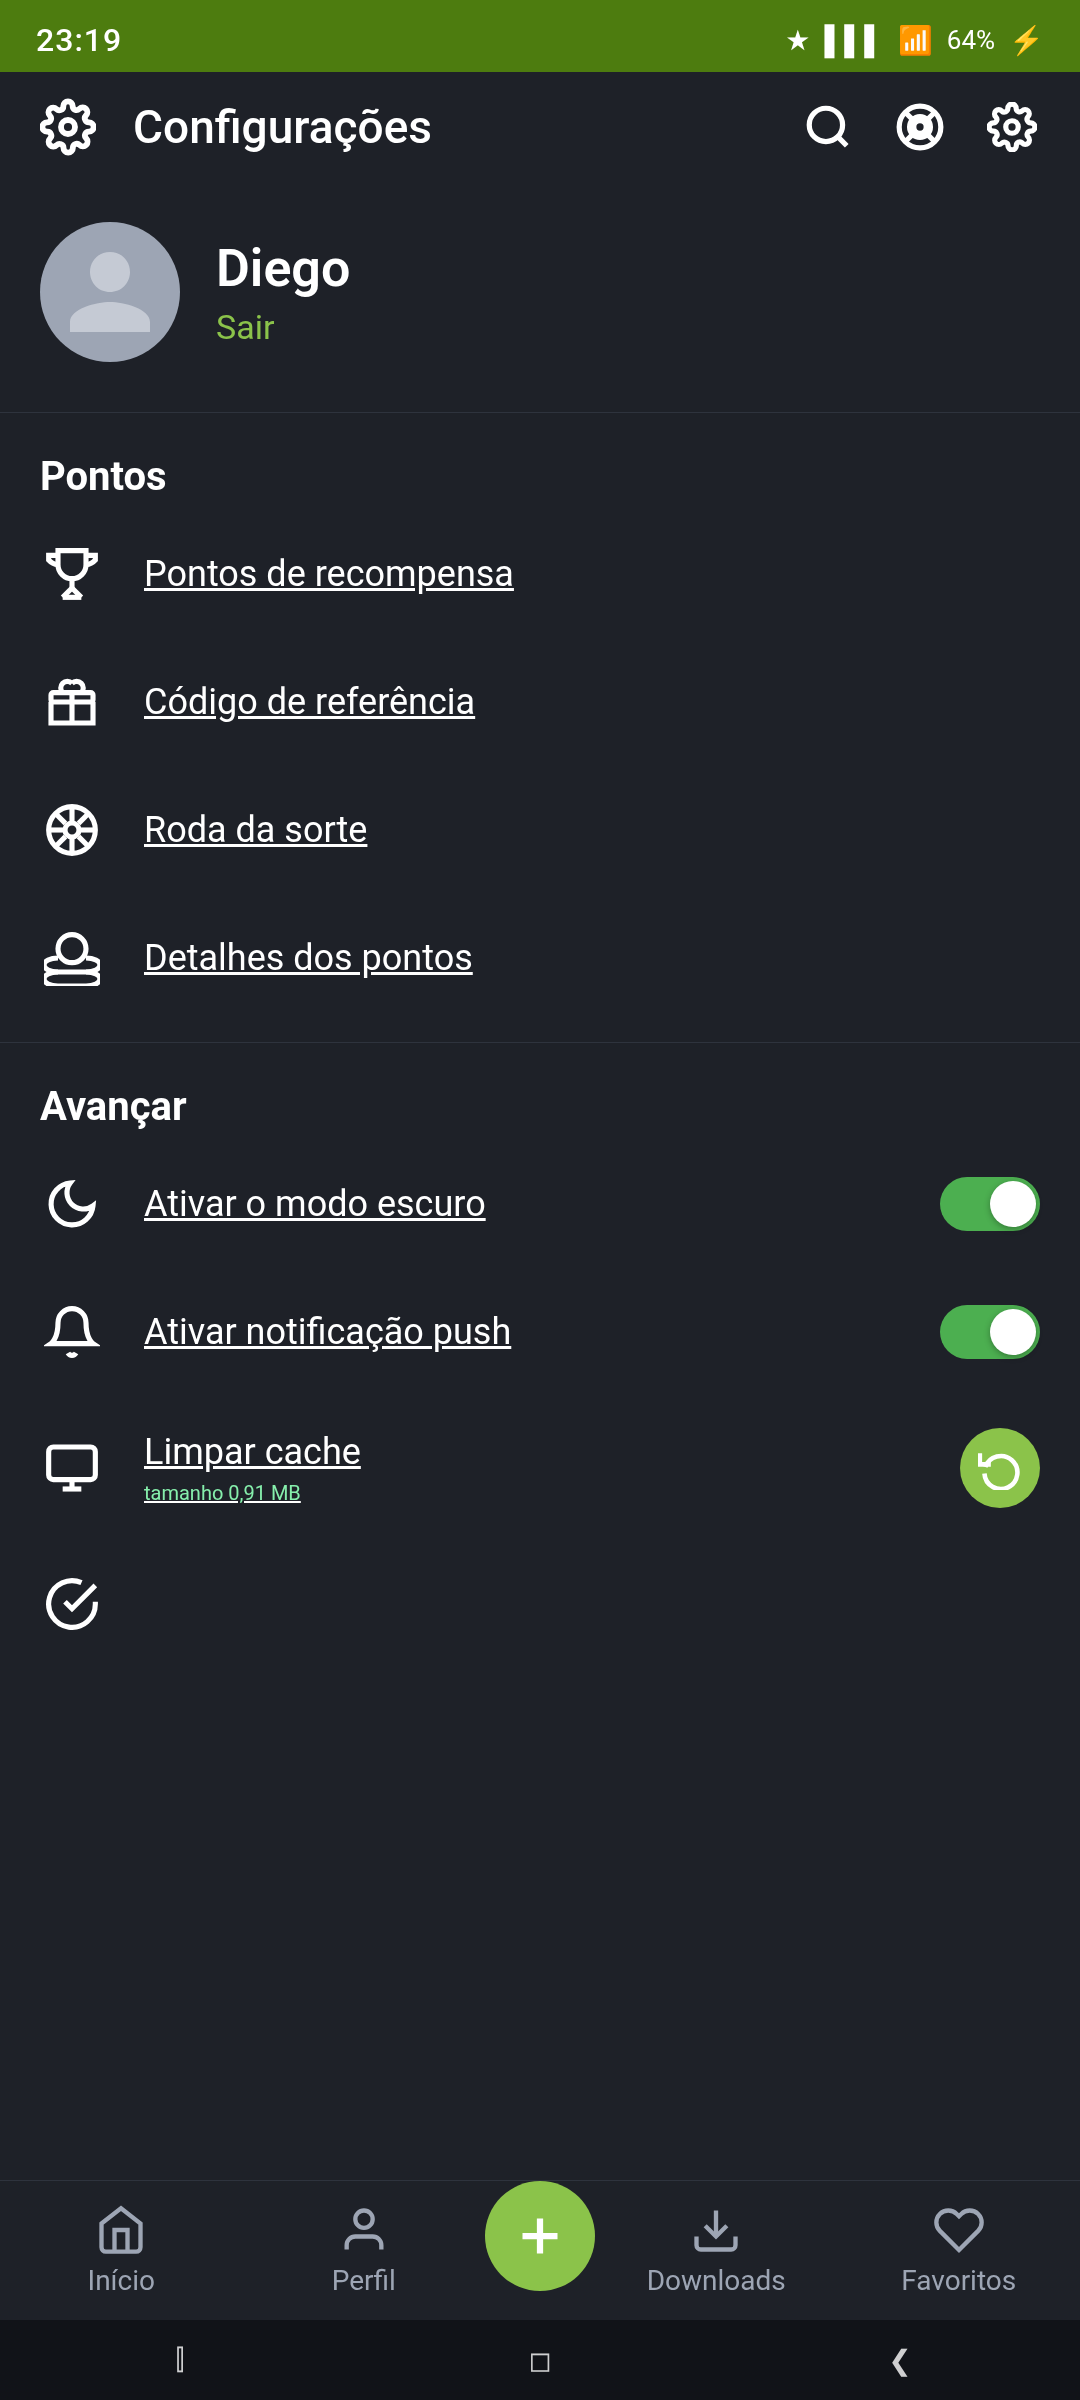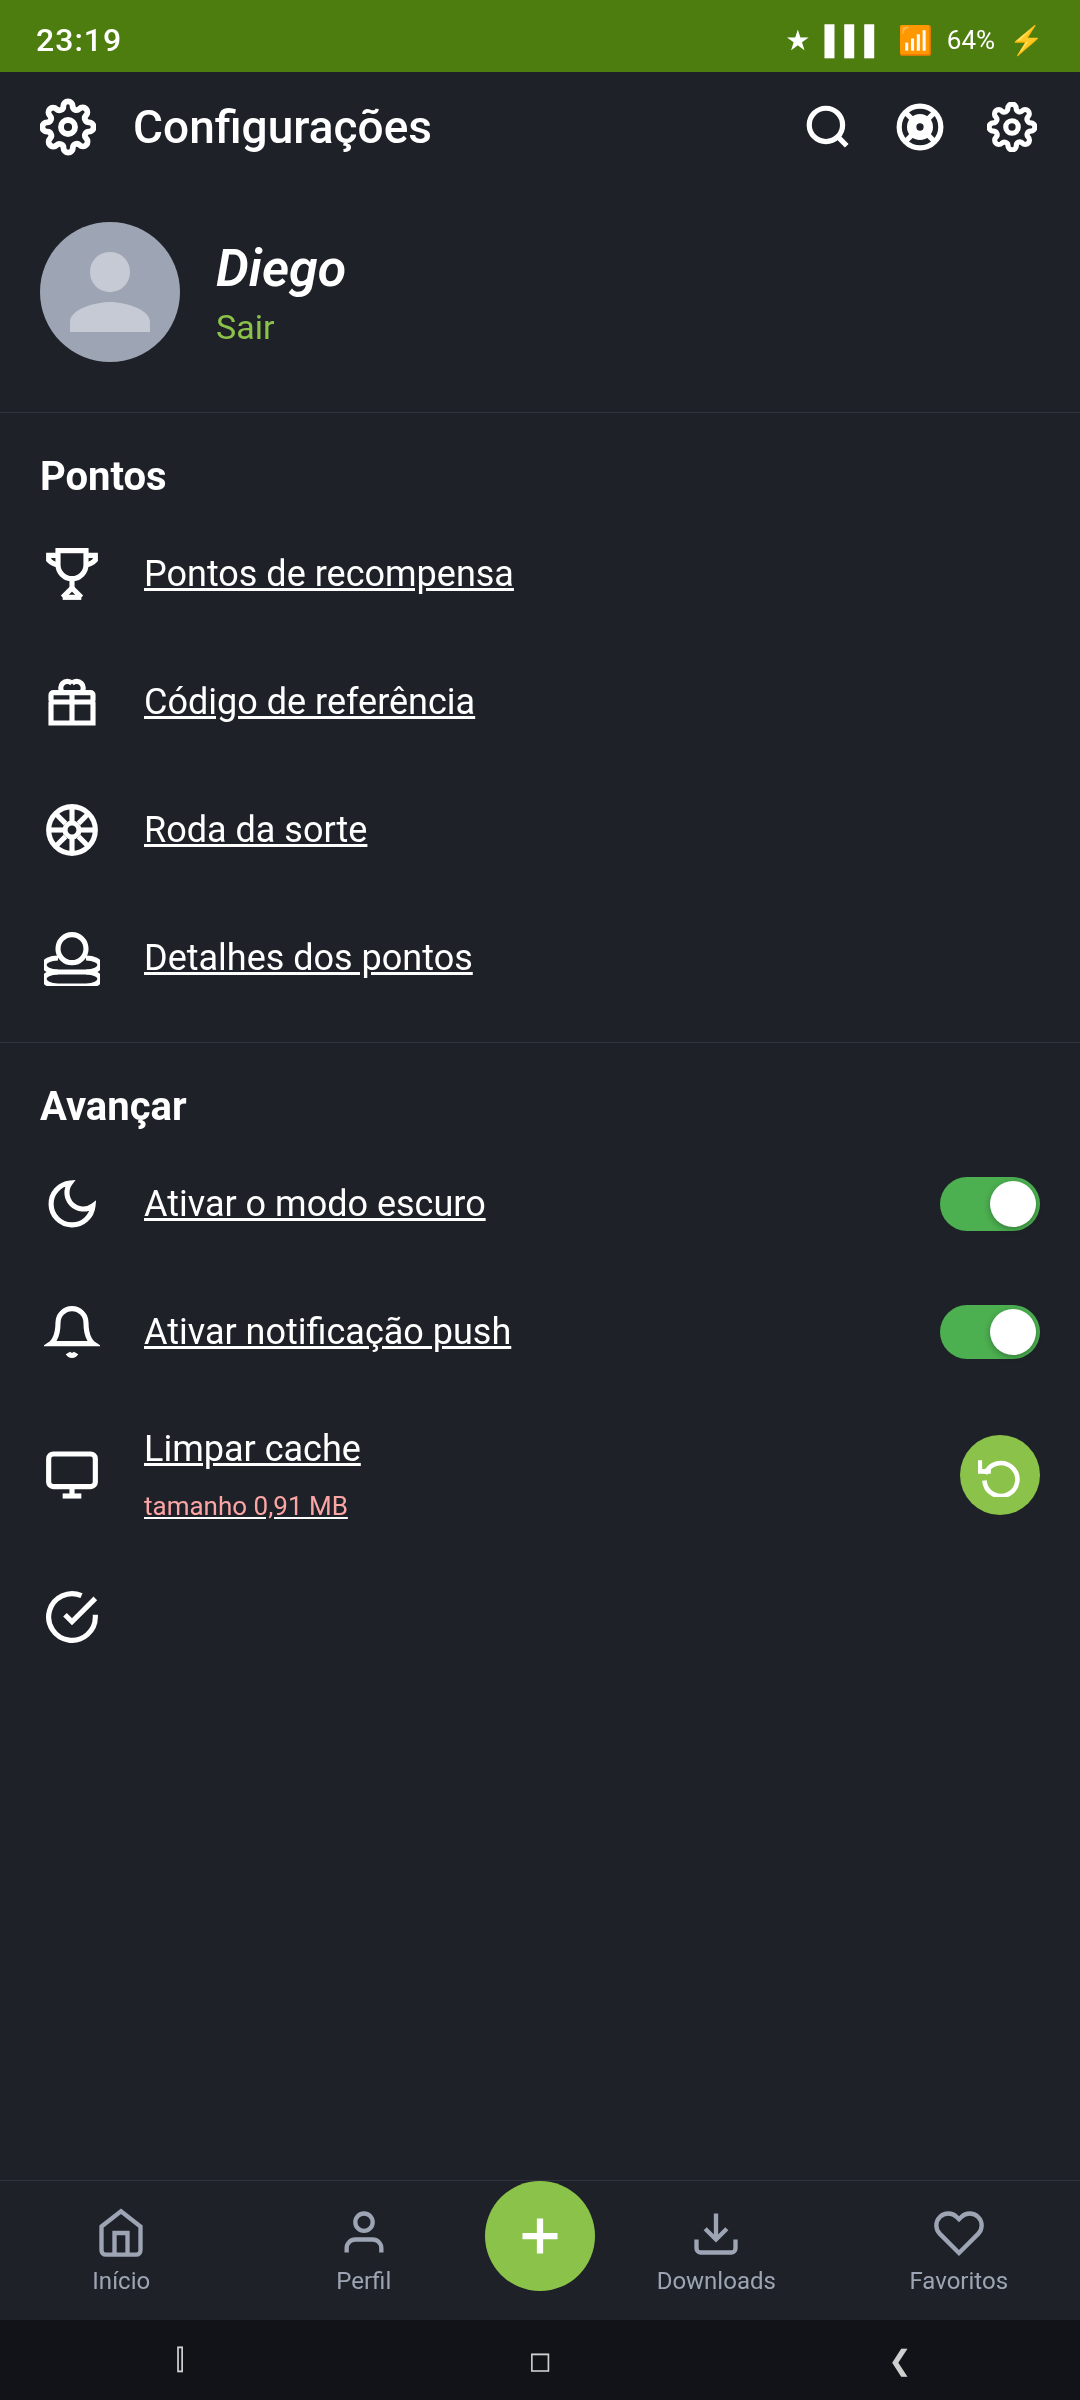--- a/index.html
+++ b/index.html
@@ -109,21 +109,20 @@
     }
     .profile-info {
       display: flex;
       flex-direction: column;
       gap: 8px;
     }
     .profile-name {
       font-size: 52px;
       font-weight: 600;
       color: #fff;
-      font-style: italic;
     }
     .profile-logout {
       font-size: 34px;
       color: #8bc34a;
       cursor: pointer;
     }
 
     
     .divider {
       height: 1px;
@@ -168,23 +167,23 @@
       stroke-width: 2.2;
     }
     .menu-item-text {
       flex: 1;
       font-size: 36px;
       color: #fff;
       font-weight: 400;
       text-decoration: underline;
     }
     .menu-item-sub {
-      font-size: 26px;
-      color: #fca5a5;
-      margin-top: 21px;
+      font-size: 20px;
+      color: #86efac;
+      margin-top: 8px;
     }
     .menu-item-right {
       flex-shrink: 0;
     }
 
     
     .toggle {
       width: 100px;
       height: 54px;
       border-radius: 27px;
@@ -247,21 +246,21 @@
       color: #9da5b4;
     }
     .nav-item svg {
       width: 52px;
       height: 52px;
       fill: none;
       stroke: currentColor;
       stroke-width: 2;
     }
     .nav-label {
-      font-size: 24px;
+      font-size: 28px;
       color: inherit;
     }
     .nav-fab {
       width: 110px;
       height: 110px;
       border-radius: 55px;
       background: #8bc34a;
       display: flex;
       align-items: center;
       justify-content: center;

